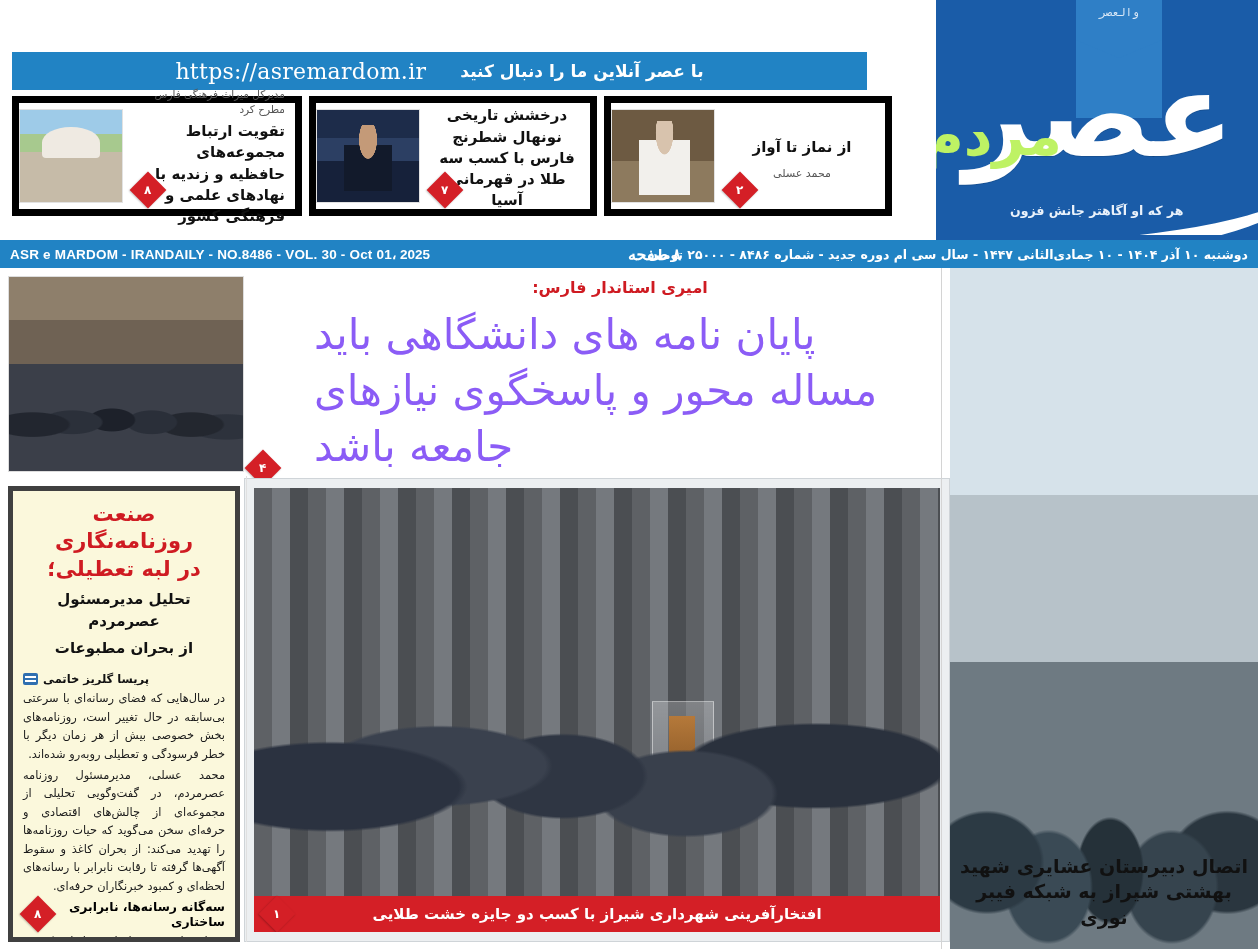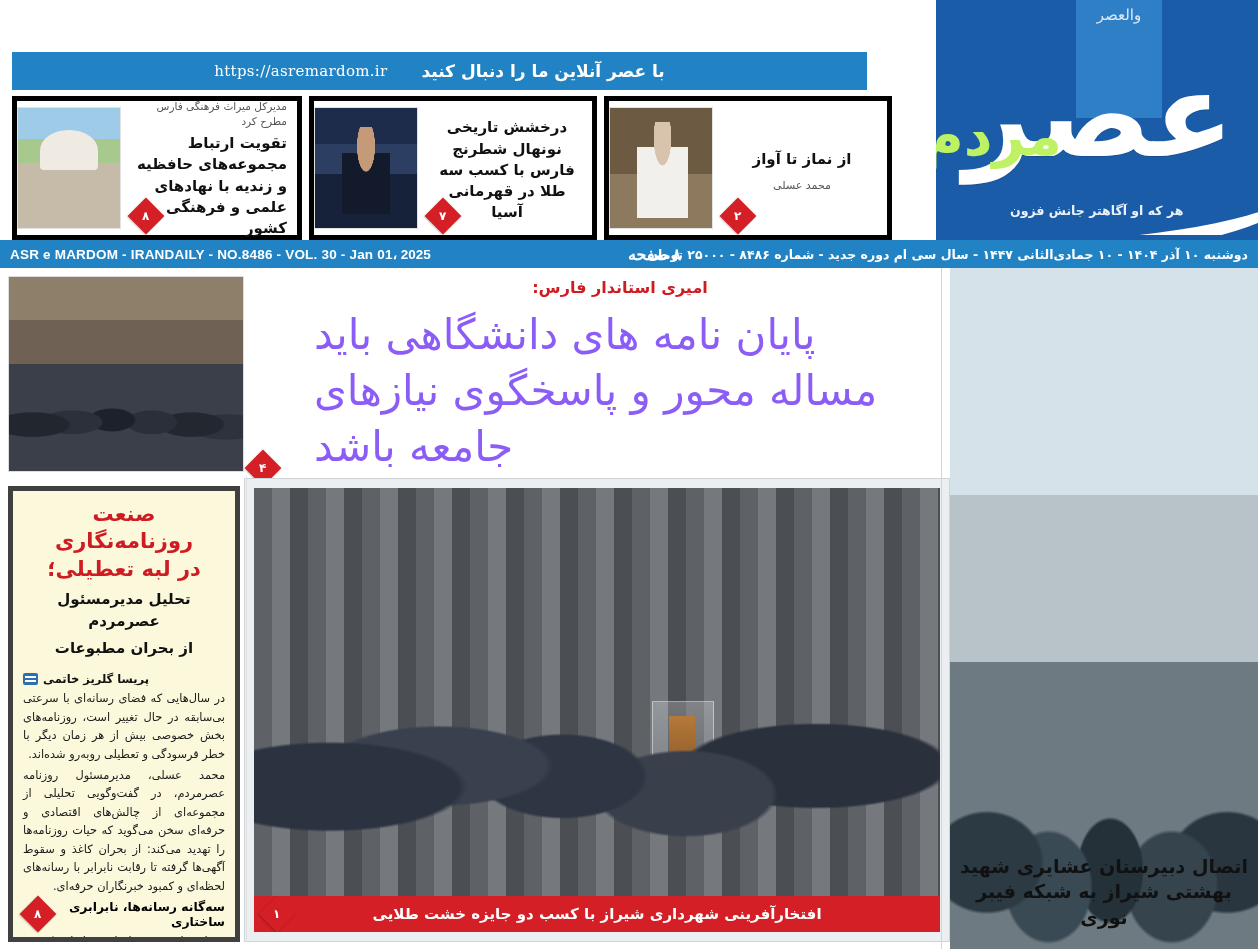--- a/index.html
+++ b/index.html
@@ -25,22 +25,22 @@
     position:absolute; right:96px; top:0; width:86px; height:56px;
     background:#2f7fc6;
   }
   .mast-crest:after{
     content:""; position:absolute; left:0; top:40px; width:0; height:0;
     border-left:43px solid transparent; border-right:43px solid transparent;
     border-top:18px solid #2f7fc6;
   }
   .mast-crest-text {
     position:absolute; right:96px; top:6px; width:86px;
-    text-align:center; color:#dbe9f7; font-size:15px;
-    font-family:Liberation Sans, sans-serif; letter-spacing:.5px;
+    text-align:center; color:#dbe9f7; font-size:11px;
+    font-family:Liberation Mono, monospace; letter-spacing:.5px;
   }
   .mast-logo-asr {
     position:absolute; right:24px; top:62px;
     font-size:118px; line-height:.9; font-weight:700; color:#ffffff;
     font-family:"DejaVu Sans","Liberation Sans",sans-serif;
     letter-spacing:-4px; text-shadow:0 1px 0 rgba(0,0,0,.12);
   }
   .mast-logo-mardom {
     position:absolute; right:196px; top:108px;
     font-size:56px; line-height:1; font-weight:700; color:#bef264;
@@ -64,28 +64,28 @@
 
   
   .follow-bar {
     position:absolute; left:12px; top:52px; width:855px; height:38px;
     background:#2183c4; color:#fff;
     display:flex; align-items:center; justify-content:center; gap:34px;
   }
   .follow-txt { font-size:17px; font-weight:700; }
   .follow-url {
     font-family:"DejaVu Serif","Liberation Serif",serif;
-    font-size:15px; direction:ltr; letter-spacing:.3px;
+    font-size:22px; direction:ltr; letter-spacing:.3px;
   }
 
   
   .teasers { position:absolute; left:12px; top:96px; width:880px; height:120px; }
   .teaser {
-    position:absolute; top:0; height:144px;
-    border:5px solid #000000; background:#fff;
+    position:absolute; top:0; height:120px;
+    border:7px solid #000000; background:#fff;
     display:flex; align-items:stretch;
   }
   .teaser.t1 { right:590px; width:290px; }
   .teaser.t2 { right:295px; width:288px; }
   .teaser.t3 { right:0px;   width:288px; }
   .teaser-txt {
     flex:1; padding:8px 10px 6px 8px; position:relative;
     display:flex; flex-direction:column; justify-content:center;
     text-align:right;
   }
@@ -379,21 +379,21 @@
             <span>۲</span>
           </div>
       </div>
       <div class="teaser-img">
           <div class="ph ph-desk"></div>
         </div>
     </div>
   </div>
 
   <div class="datebar">
-    <div class="left">ASR e MARDOM - IRANDAILY - NO.8486 - VOL. 30 -  Jan 01، 2025</div>
+    <div class="left">ASR e MARDOM - IRANDAILY - NO.8486 - VOL. 30 -  Oct 01، 2025</div>
     <div class="mid">۸ صفحه</div>
     <div class="right">دوشنبه ۱۰ آذر ۱۴۰۴ - ۱۰ جمادی‌الثانی ۱۴۴۷ - سال سی ام دوره جدید - شماره ۸۴۸۶ - ۲۵۰۰۰ تومان</div>
   </div>
 
   <div class="lead-photo">
     <div class="ph ph-hall"></div>
   </div>
 
   <div class="lead-head">
     <div class="lead-kicker">امیری استاندار فارس:</div>

